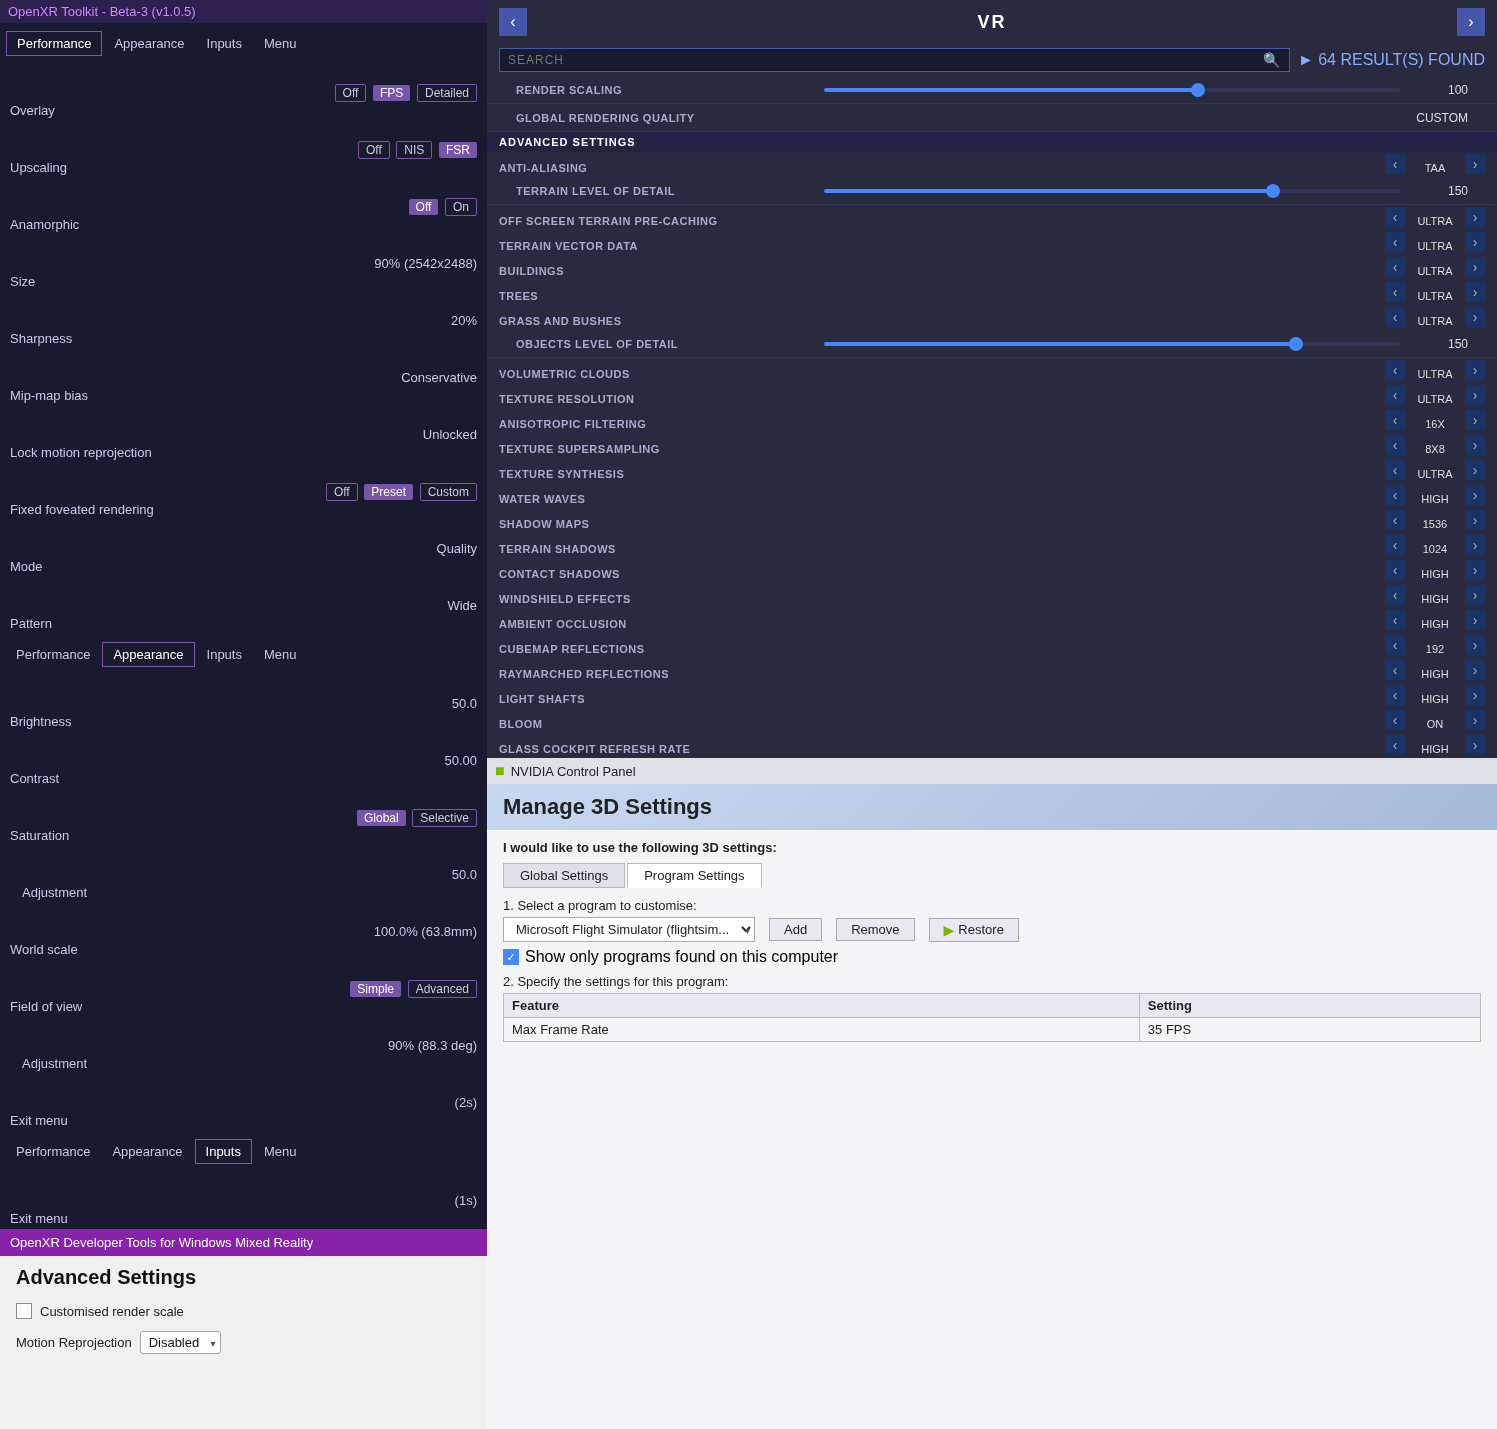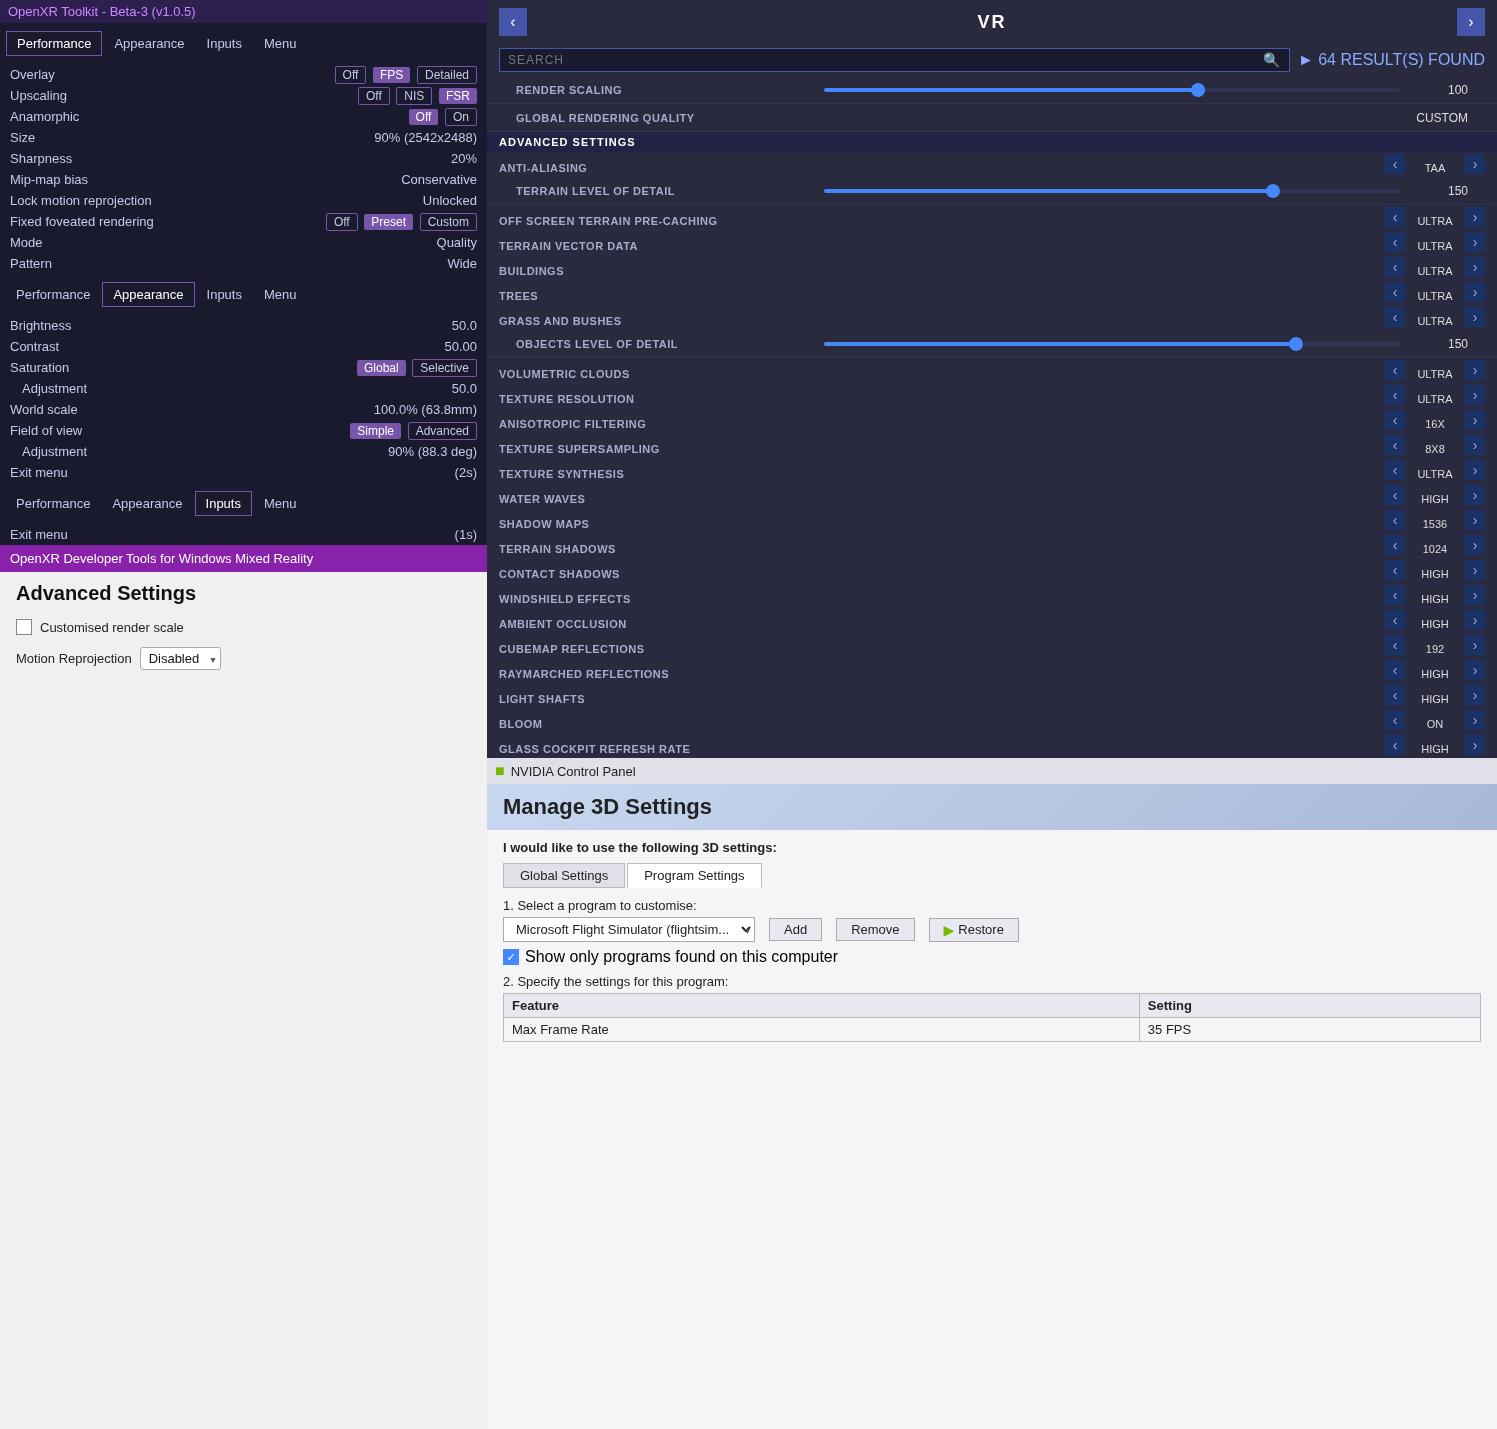--- a/index.html
+++ b/index.html
@@ -61,20 +61,21 @@
       flex-direction: row;
       align-items: center;
       justify-content: space-between;
       padding: 3px 10px;
       font-size: 13px;
     }
 
     .setting-label {
       color: #c8c8e8;
       white-space: nowrap;
+      margin-top: 36px;
     }
 
     .setting-value {
       color: #c8c8e8;
       text-align: right;
     }
 
     .badge {
       background: #7755aa;
       color: #fff;

